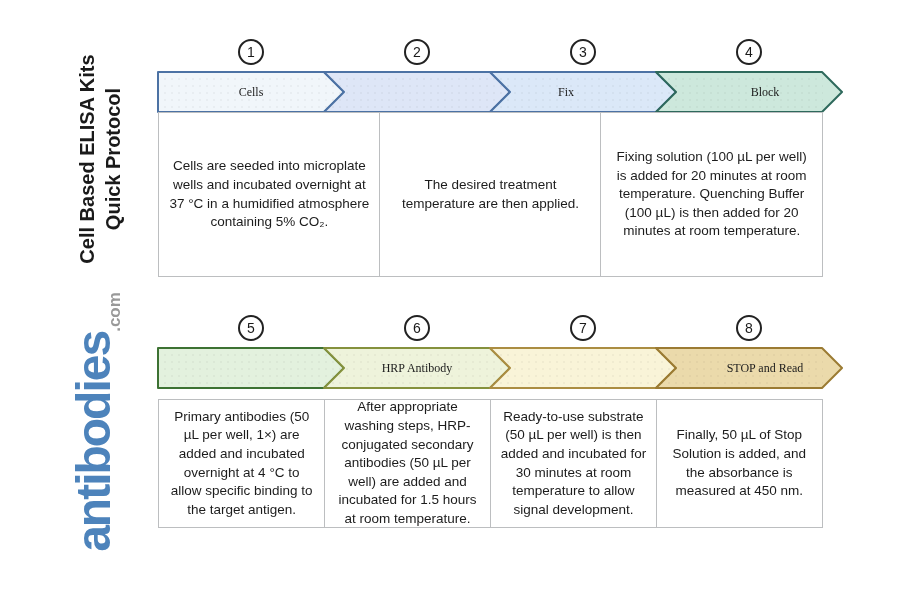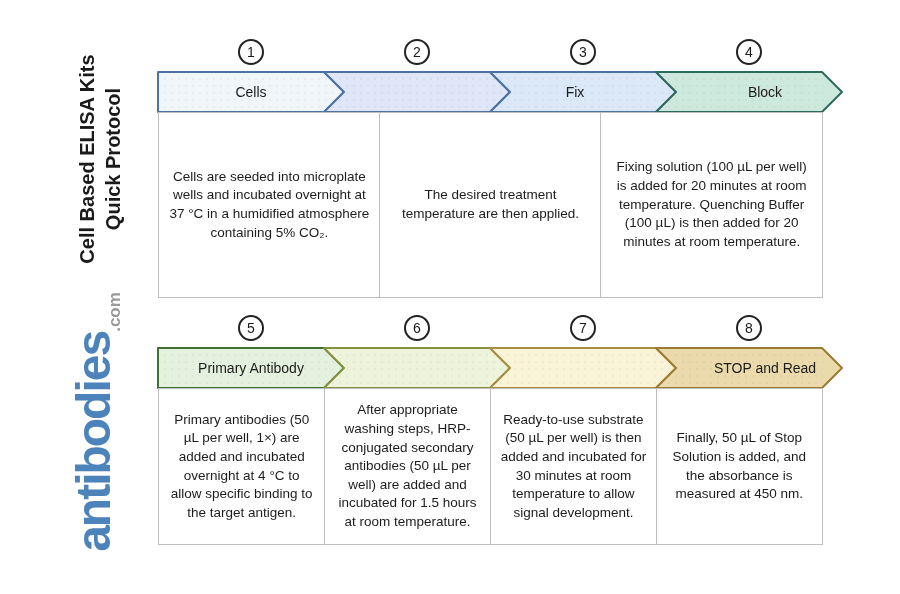--- a/index.html
+++ b/index.html
@@ -36,27 +36,27 @@
     display:flex; align-items:center; justify-content:center;
     font-size:14px; color:#1a1a1a;
   }
   .c1 { left:82px; } .c2 { left:248px; } .c3 { left:414px; } .c4 { left:580px; }
 
   .banner-svg { position:absolute; left:0; top:32px; }
 
   .arrow-label {
     position:absolute; top:32px; height:44px; width:166px;
     display:flex; align-items:center; justify-content:center;
-    font-size:14px; color:#1c1c1c;
+    font-size:12px; color:#1c1c1c;font-family:Liberation Serif, serif;
   }
-  .l1 { left:12px; } .l2 { left:178px; } .l3 { left:336px; } .l4 { left:526px; }
+  .l1 { left:12px; } .l2 { left:178px; } .l3 { left:327px; } .l4 { left:526px; }
 
   .boxes { position:absolute; left:2px; top:74px; width:665px; display:flex; }
-  #row1 .boxes { height:186px; }
-  #row2 .boxes { height:157px; }
+  #row1 .boxes { height:165px; }
+  #row2 .boxes { height:129px;margin-top:11px; }
   .box {
     flex:1; box-sizing:border-box; margin-left:-1.5px;
     border:1.5px solid #bcbec0; background:#ffffff;
     display:flex; align-items:center; justify-content:center;
     text-align:center; padding:10px 9px;
     font-size:13.5px; line-height:1.38; color:#1c1c1c;
   }
   .box:first-child { margin-left:0; }
 </style>
 </head>
@@ -139,21 +139,21 @@
           <circle cx="2" cy="2" r="0.9" fill="#000000" opacity="0.05"></circle>
         </pattern>
       </defs>
       <polygon points="2,2 168,2 188,22 168,42 2,42" stroke-width="2" stroke-linejoin="round" fill="#e3f1de" stroke="#3d7233"></polygon>
       <polygon points="168,2 334,2 354,22 334,42 168,42 188,22" stroke-width="2" stroke-linejoin="round" fill="#eef3db" stroke="#85913d"></polygon>
       <polygon points="334,2 500,2 520,22 500,42 334,42 354,22" stroke-width="2" stroke-linejoin="round" fill="#f9f4d8" stroke="#ab8d42"></polygon>
       <polygon points="500,2 666,2 686,22 666,42 500,42 520,22" stroke-width="2" stroke-linejoin="round" fill="#ebdaab" stroke="#9b7b33"></polygon>
       <rect x="3" y="3" width="664" height="38" fill="url(#dotsB)"></rect>
     </svg>
 
-    <div class="arrow-label l1">Primary Antibody</div>
+    <div class="arrow-label l2">HRP Antibody</div>
     <div class="arrow-label l4">STOP and Read</div>
 
     <div class="boxes">
       <div class="box">
           <span>Primary antibodies (50 µL per well, 1×) are added and incubated overnight at 4 °C to allow specific binding to the target antigen.</span>
         </div>
       <div class="box">
           <span>After appropriate washing steps, HRP-conjugated secondary antibodies (50 µL per well) are added and incubated for 1.5 hours at room temperature.</span>
         </div>
       <div class="box">

